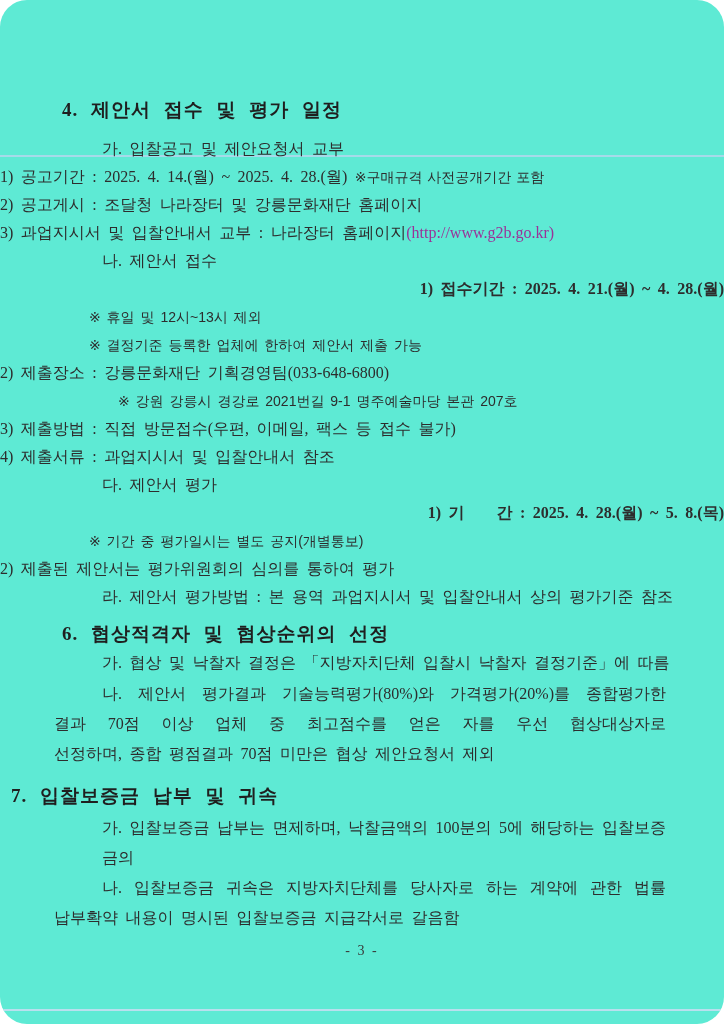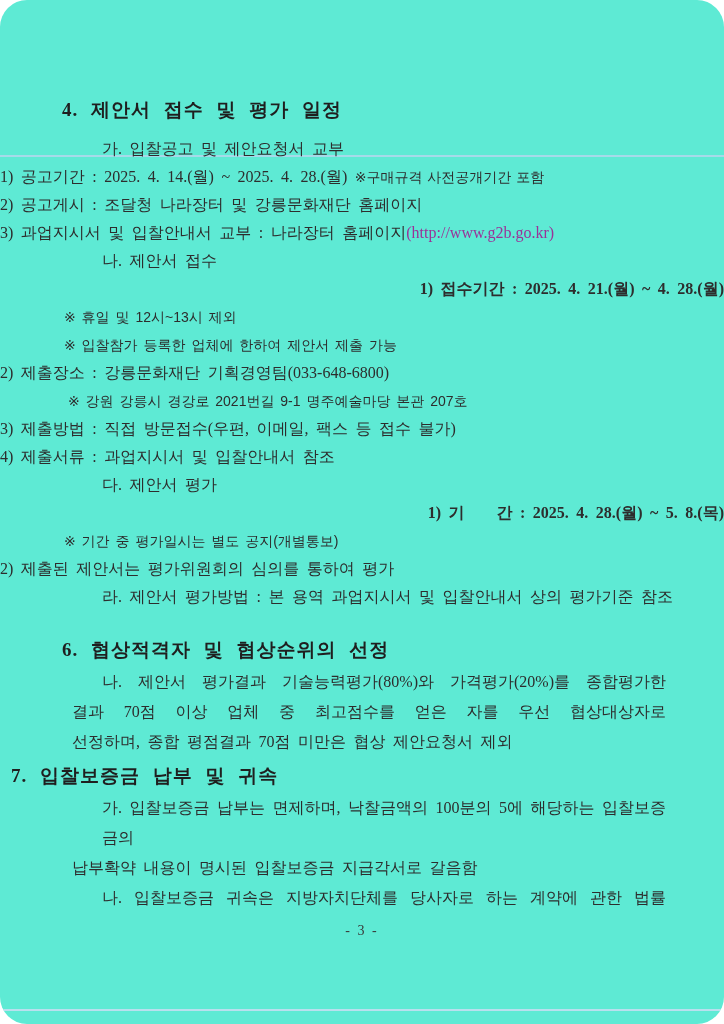--- a/index.html
+++ b/index.html
@@ -13,33 +13,33 @@
   .divider.bottom { top:1009px; background:var(--divider2,#b9e0ee); }
   .content { position:relative; padding-top:95px; }
   .h {
     font-size:19px; font-weight:bold; color:#1f1f1f; line-height:30px;
     padding-left:62px; letter-spacing:1px; word-spacing:7px;
   }
   .line { font-size:16px; line-height:28px; word-spacing:3.5px; }
   .ga   { padding-left:102px; }
   .num  { }
   .note {
-    padding-left:64px; font-size:14px;
+    padding-left:89px; font-size:14px;
     font-family:"Liberation Sans","DejaVu Sans",sans-serif; word-spacing:2px;
   }
-  .note2 { padding-left:68px; }
+  .note2 { padding-left:118px; }
   .b { font-weight:bold;text-align:right; }
   .gap4 { }
-  .mt24 { margin-top:24px; }
-  .mt16 { margin-top:4px;padding-left:11px; }
+  .mt24 { margin-top:8px; }
+  .mt16 { margin-top:12px;padding-left:11px; }
   .mt10 { margin-top:10px; }
   .mt2  { margin-top:2px; }
   .para-line { font-size:16px; line-height:30px; word-spacing:3.5px; }
   .jf { text-align:justify; text-align-last:justify; margin-right:58px; }
-  .cont { padding-left:72px; }
+  .cont { padding-left:54px; }
   .inline-note {
     font-family:"Liberation Sans","DejaVu Sans",sans-serif;
     font-size:14px; word-spacing:1px;
   }
   .link { color:var(--link,#993399); text-decoration:none; }
   .pagenum {
     margin-top:8px; text-align:center; font-size:14px; line-height:20px;
     letter-spacing:2px; color:#3a3a3a;
   }
 </style>
@@ -60,46 +60,47 @@
     <div class="line num"><span>1) 공고기간 : 2025. 4. 14.(월) ~ 2025. 4. 28.(월) </span><span class="inline-note">※구매규격 사전공개기간 포함</span></div>
 
     <div class="line num">2) 공고게시 : 조달청 나라장터 및 강릉문화재단 홈페이지</div>
 
     <div class="line num"><span>3) 과업지시서 및 입찰안내서 교부 : 나라장터 홈페이지</span><span class="link">(http://www.g2b.go.kr)</span></div>
 
     <div class="line ga gap4">나. 제안서 접수</div>
 
     <div class="line num b">1) 접수기간 : 2025. 4. 21.(월) ~ 4. 28.(월)</div>
     <div class="line note">※ 휴일 및 12시~13시 제외</div>
-    <div class="line note">※ 입찰참가 등록한 업체에 한하여 제안서 제출 가능</div>
+    <div class="line note">※ 결정기준 등록한 업체에 한하여 제안서 제출 가능</div>
 
     <div class="line num">2) 제출장소 : 강릉문화재단 기획경영팀(033-648-6800)</div>
     <div class="line note note2">※ 강원 강릉시 경강로 2021번길 9-1 명주예술마당 본관 207호</div>
 
     <div class="line num">3) 제출방법 : 직접 방문접수(우편, 이메일, 팩스 등 접수 불가)</div>
     <div class="line num">4) 제출서류 : 과업지시서 및 입찰안내서 참조</div>
 
     <div class="line ga gap4">다. 제안서 평가</div>
 
     <div class="line num b">1) 기　　간 : 2025. 4. 28.(월) ~ 5. 8.(목)</div>
     <div class="line note">※ 기간 중 평가일시는 별도 공지(개별통보)</div>
     <div class="line num">2) 제출된 제안서는 평가위원회의 심의를 통하여 평가</div>
 
     <div class="line ga gap4">라. 제안서 평가방법 : 본 용역 과업지시서 및 입찰안내서 상의 평가기준 참조</div>
 
     <div class="h mt24">6. 협상적격자 및 협상순위의 선정</div>
 
+    <div class="line ga gap4">가. 협상 및 낙찰자 결정은 「지방자치단체 입찰시 낙찰자 결정기준」에 따름</div>
 
     <div class="para-line ga jf mt2">나. 제안서 평가결과 기술능력평가(80%)와 가격평가(20%)를 종합평가한</div>
     <div class="para-line cont jf">결과 70점 이상 업체 중 최고점수를 얻은 자를 우선 협상대상자로</div>
     <div class="para-line cont">선정하며, 종합 평점결과 70점 미만은 협상 제안요청서 제외</div>
 
     <div class="h mt16">7. 입찰보증금 납부 및 귀속</div>
 
     <div class="para-line ga jf mt2">가. 입찰보증금 납부는 면제하며, 낙찰금액의 100분의 5에 해당하는 입찰보증금의</div>
+    <div class="para-line ga jf">나. 입찰보증금 귀속은 지방자치단체를 당사자로 하는 계약에 관한 법률</div>
+
     <div class="para-line cont">납부확약 내용이 명시된 입찰보증금 지급각서로 갈음함</div>
-
-    <div class="para-line ga jf">나. 입찰보증금 귀속은 지방자치단체를 당사자로 하는 계약에 관한 법률</div>
 
     <div class="pagenum">- 3 -</div>
 
   </div>
 </div>
 
 </body></html>

